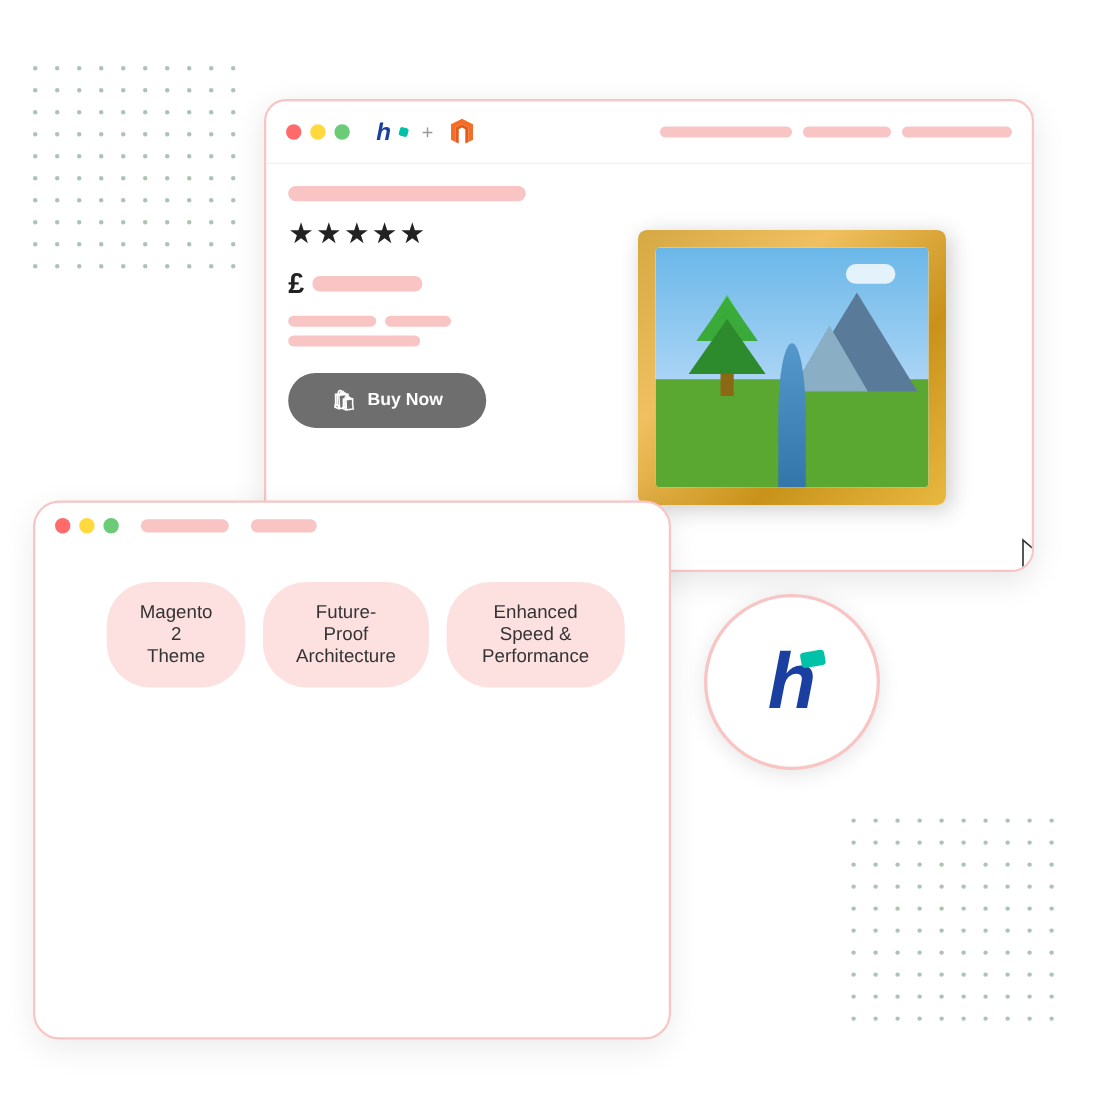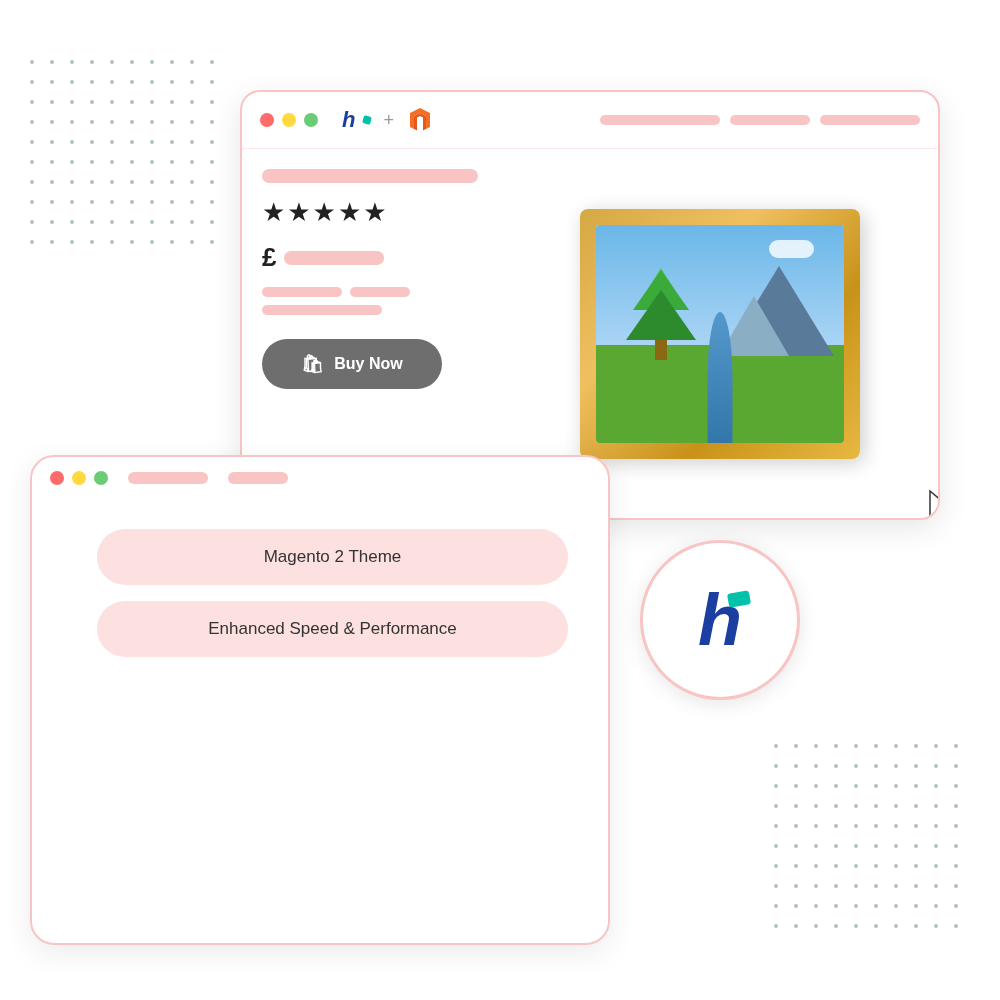--- a/index.html
+++ b/index.html
@@ -360,21 +360,21 @@
     .nav-pill {
       height: 12px;
       border-radius: 6px;
       background: #f8c4c4;
       margin-left: 12px;
     }
 
     .feature-list {
       padding: 30px 40px;
       display: flex;
-      flex-direction: column;
+      flex-direction: row;
       gap: 16px;
       margin-left: 25px;
     }
 
     .feature-pill {
       background: #fde0e0;
       border-radius: 40px;
       padding: 18px 30px;
       font-size: 17px;
       font-weight: 500;
@@ -520,20 +520,23 @@
     <div class="dot-yellow"></div>
     <div class="dot-green"></div>
     <div class="nav-pill" style="width:80px;"></div>
     <div class="nav-pill" style="width:60px;"></div>
   </div>
   <div class="feature-list">
     <div class="feature-pill">
       <span>Magento 2 Theme</span>
     </div>
     <div class="feature-pill">
+      <span>Future-Proof Architecture</span>
+    </div>
+    <div class="feature-pill">
       <span>Enhanced Speed &amp; Performance</span>
     </div>
   </div>
 </div>
 
 <div class="hyva-circle">
   <div class="hyva-logo">
     <span class="hyva-h">h</span>
     <div class="hyva-diamond"></div>
   </div>

